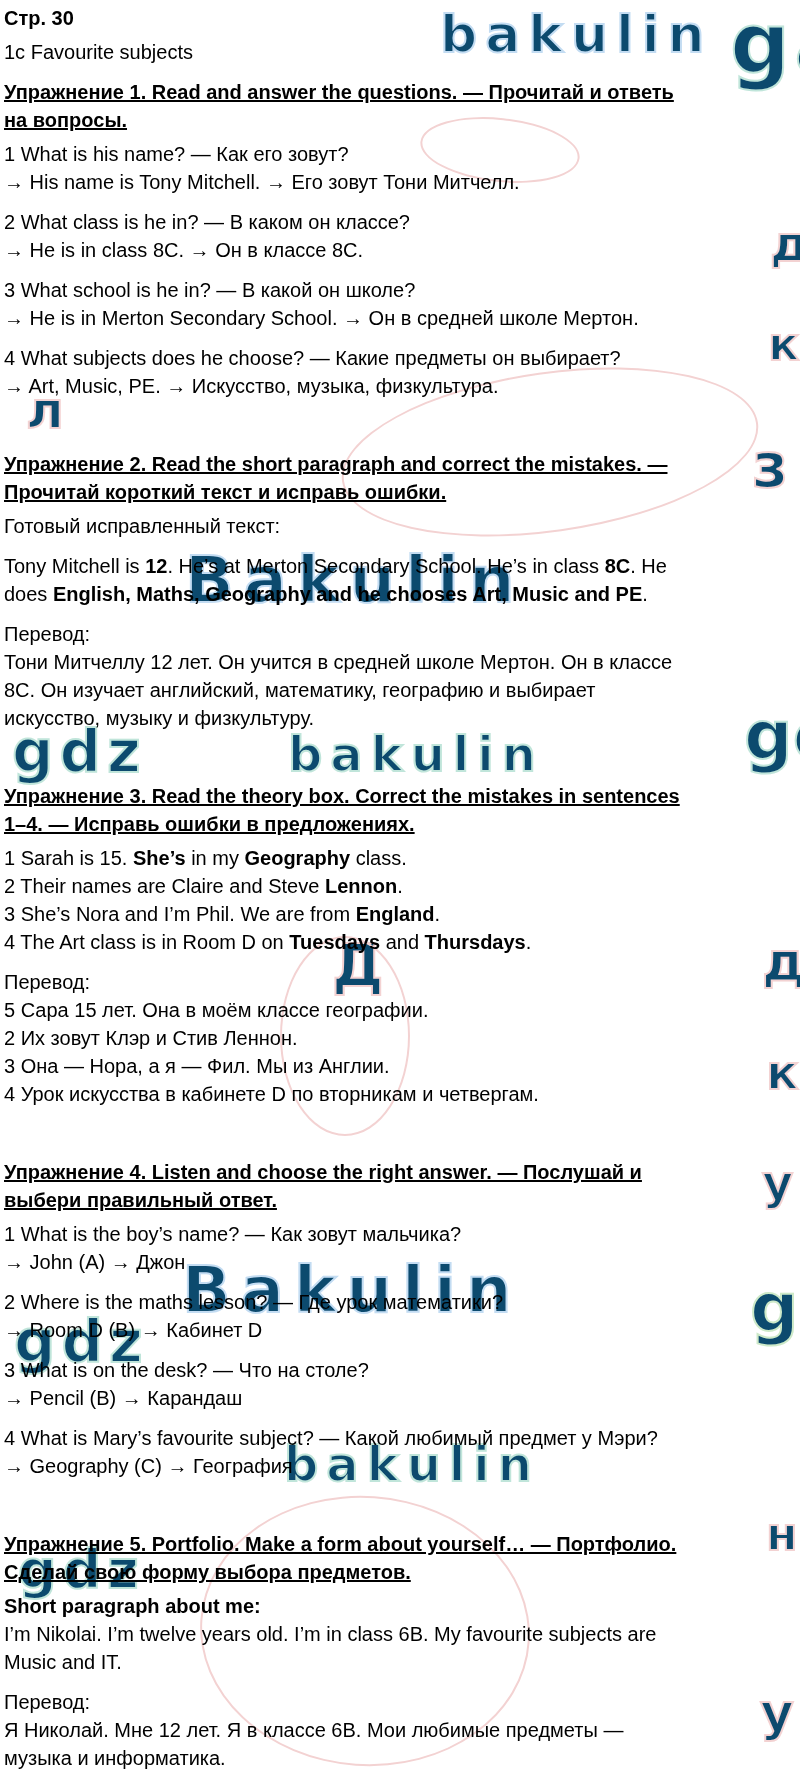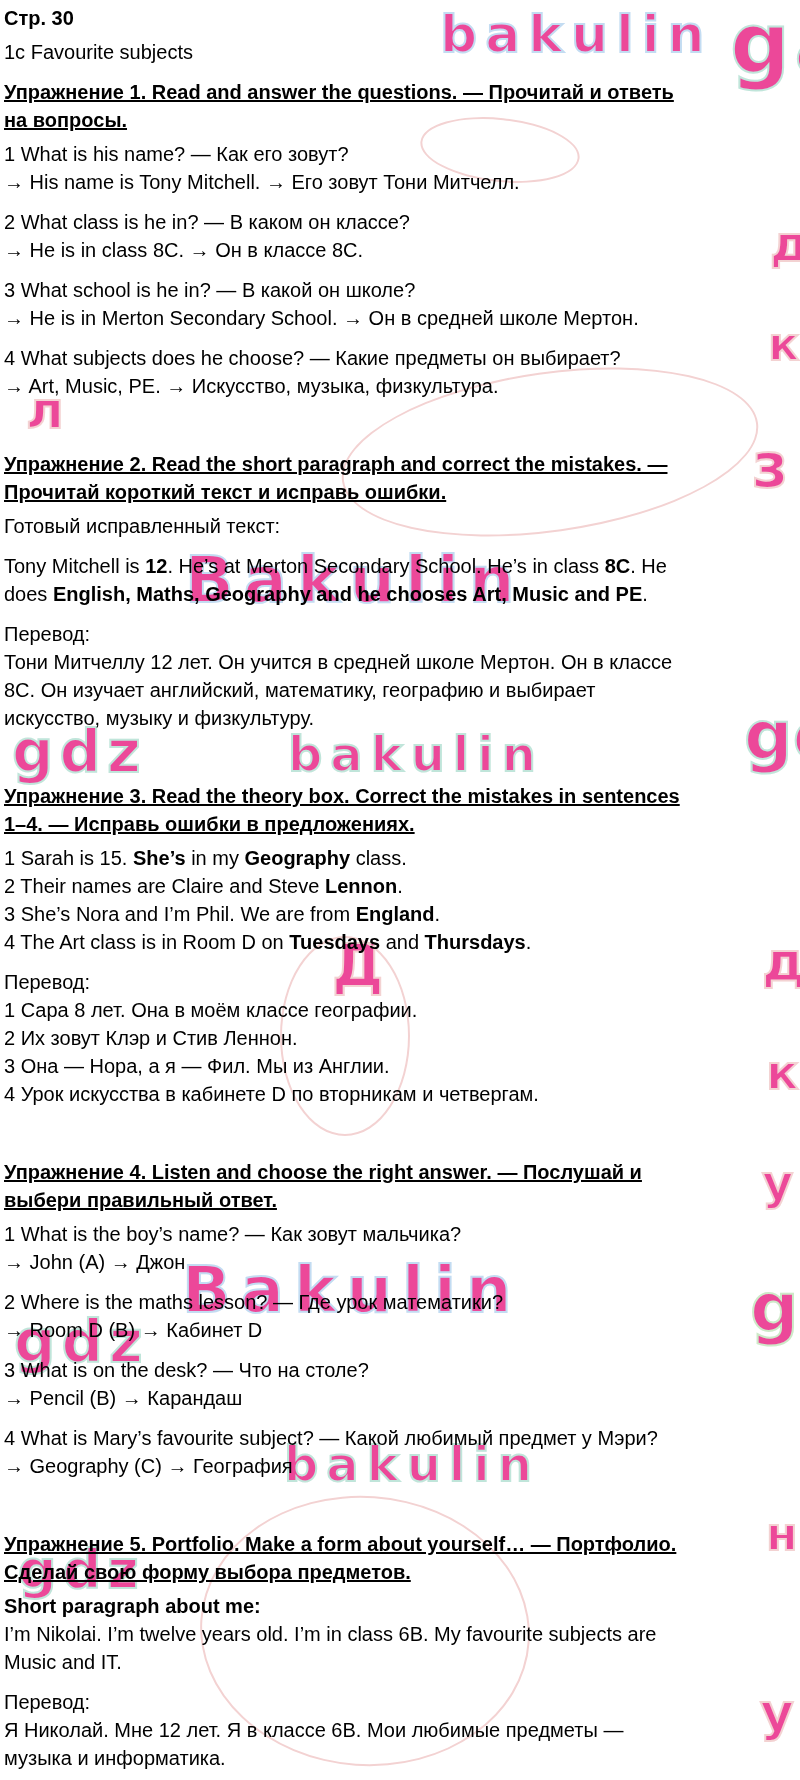--- a/index.html
+++ b/index.html
@@ -12,21 +12,21 @@
     font-size: 20px;
     line-height: 28px;
     position: relative;
     overflow: hidden;
   }
   #watermarks { position: absolute; inset: 0; z-index: 0; pointer-events: none; }
   .wm {
     position: absolute;
     font-family: "DejaVu Sans", sans-serif;
     font-weight: bold;
-    color: #ec4899;
+    color: #0c4a6e;
     white-space: nowrap;
   }
   .wm-shape { position: absolute; border: 2px solid; border-radius: 50%; }
   .doc { position: relative; z-index: 1; padding: 4px 4px 0 4px; }
   .page-label { font-weight: bold; }
   .lesson-title { font-size: 20px; font-weight: normal; margin: 6px 0 0 0; }
   .exercise { margin-top: 50px; }
   .exercise.first { margin-top: 12px; }
   .heading { font-size: 20px; font-weight: bold; margin: 0 0 6px 0; text-decoration: underline; }
   .para { margin-top: 12px; }
@@ -123,21 +123,21 @@
     </h2>
     <div class="blocks">
         <div class="para">
           <div class="line"><span>1 Sarah is 15. </span><span class="b">She’s</span><span> in my </span><span class="b">Geography</span><span> class.</span></div>
           <div class="line"><span>2 Their names are Claire and Steve </span><span class="b">Lennon</span><span>.</span></div>
           <div class="line"><span>3 She’s Nora and I’m Phil. We are from </span><span class="b">England</span><span>.</span></div>
           <div class="line"><span>4 The Art class is in Room D on </span><span class="b">Tuesdays</span><span> and </span><span class="b">Thursdays</span><span>.</span></div>
         </div>
         <div class="para">
           <div class="line"><span>Перевод:</span></div>
-          <div class="line"><span>1 Сара 8 лет. Она в моём классе географии.</span></div>
+          <div class="line"><span>5 Сара 15 лет. Она в моём классе географии.</span></div>
           <div class="line"><span>2 Их зовут Клэр и Стив Леннон.</span></div>
           <div class="line"><span>3 Она — Нора, а я — Фил. Мы из Англии.</span></div>
           <div class="line"><span>4 Урок искусства в кабинете D по вторникам и четвергам.</span></div>
         </div>
       </div>
   </section>
 
   <section class="exercise">
     <h2 class="heading">
       <div class="line">Упражнение 4. Listen and choose the right answer. — Послушай и</div>

